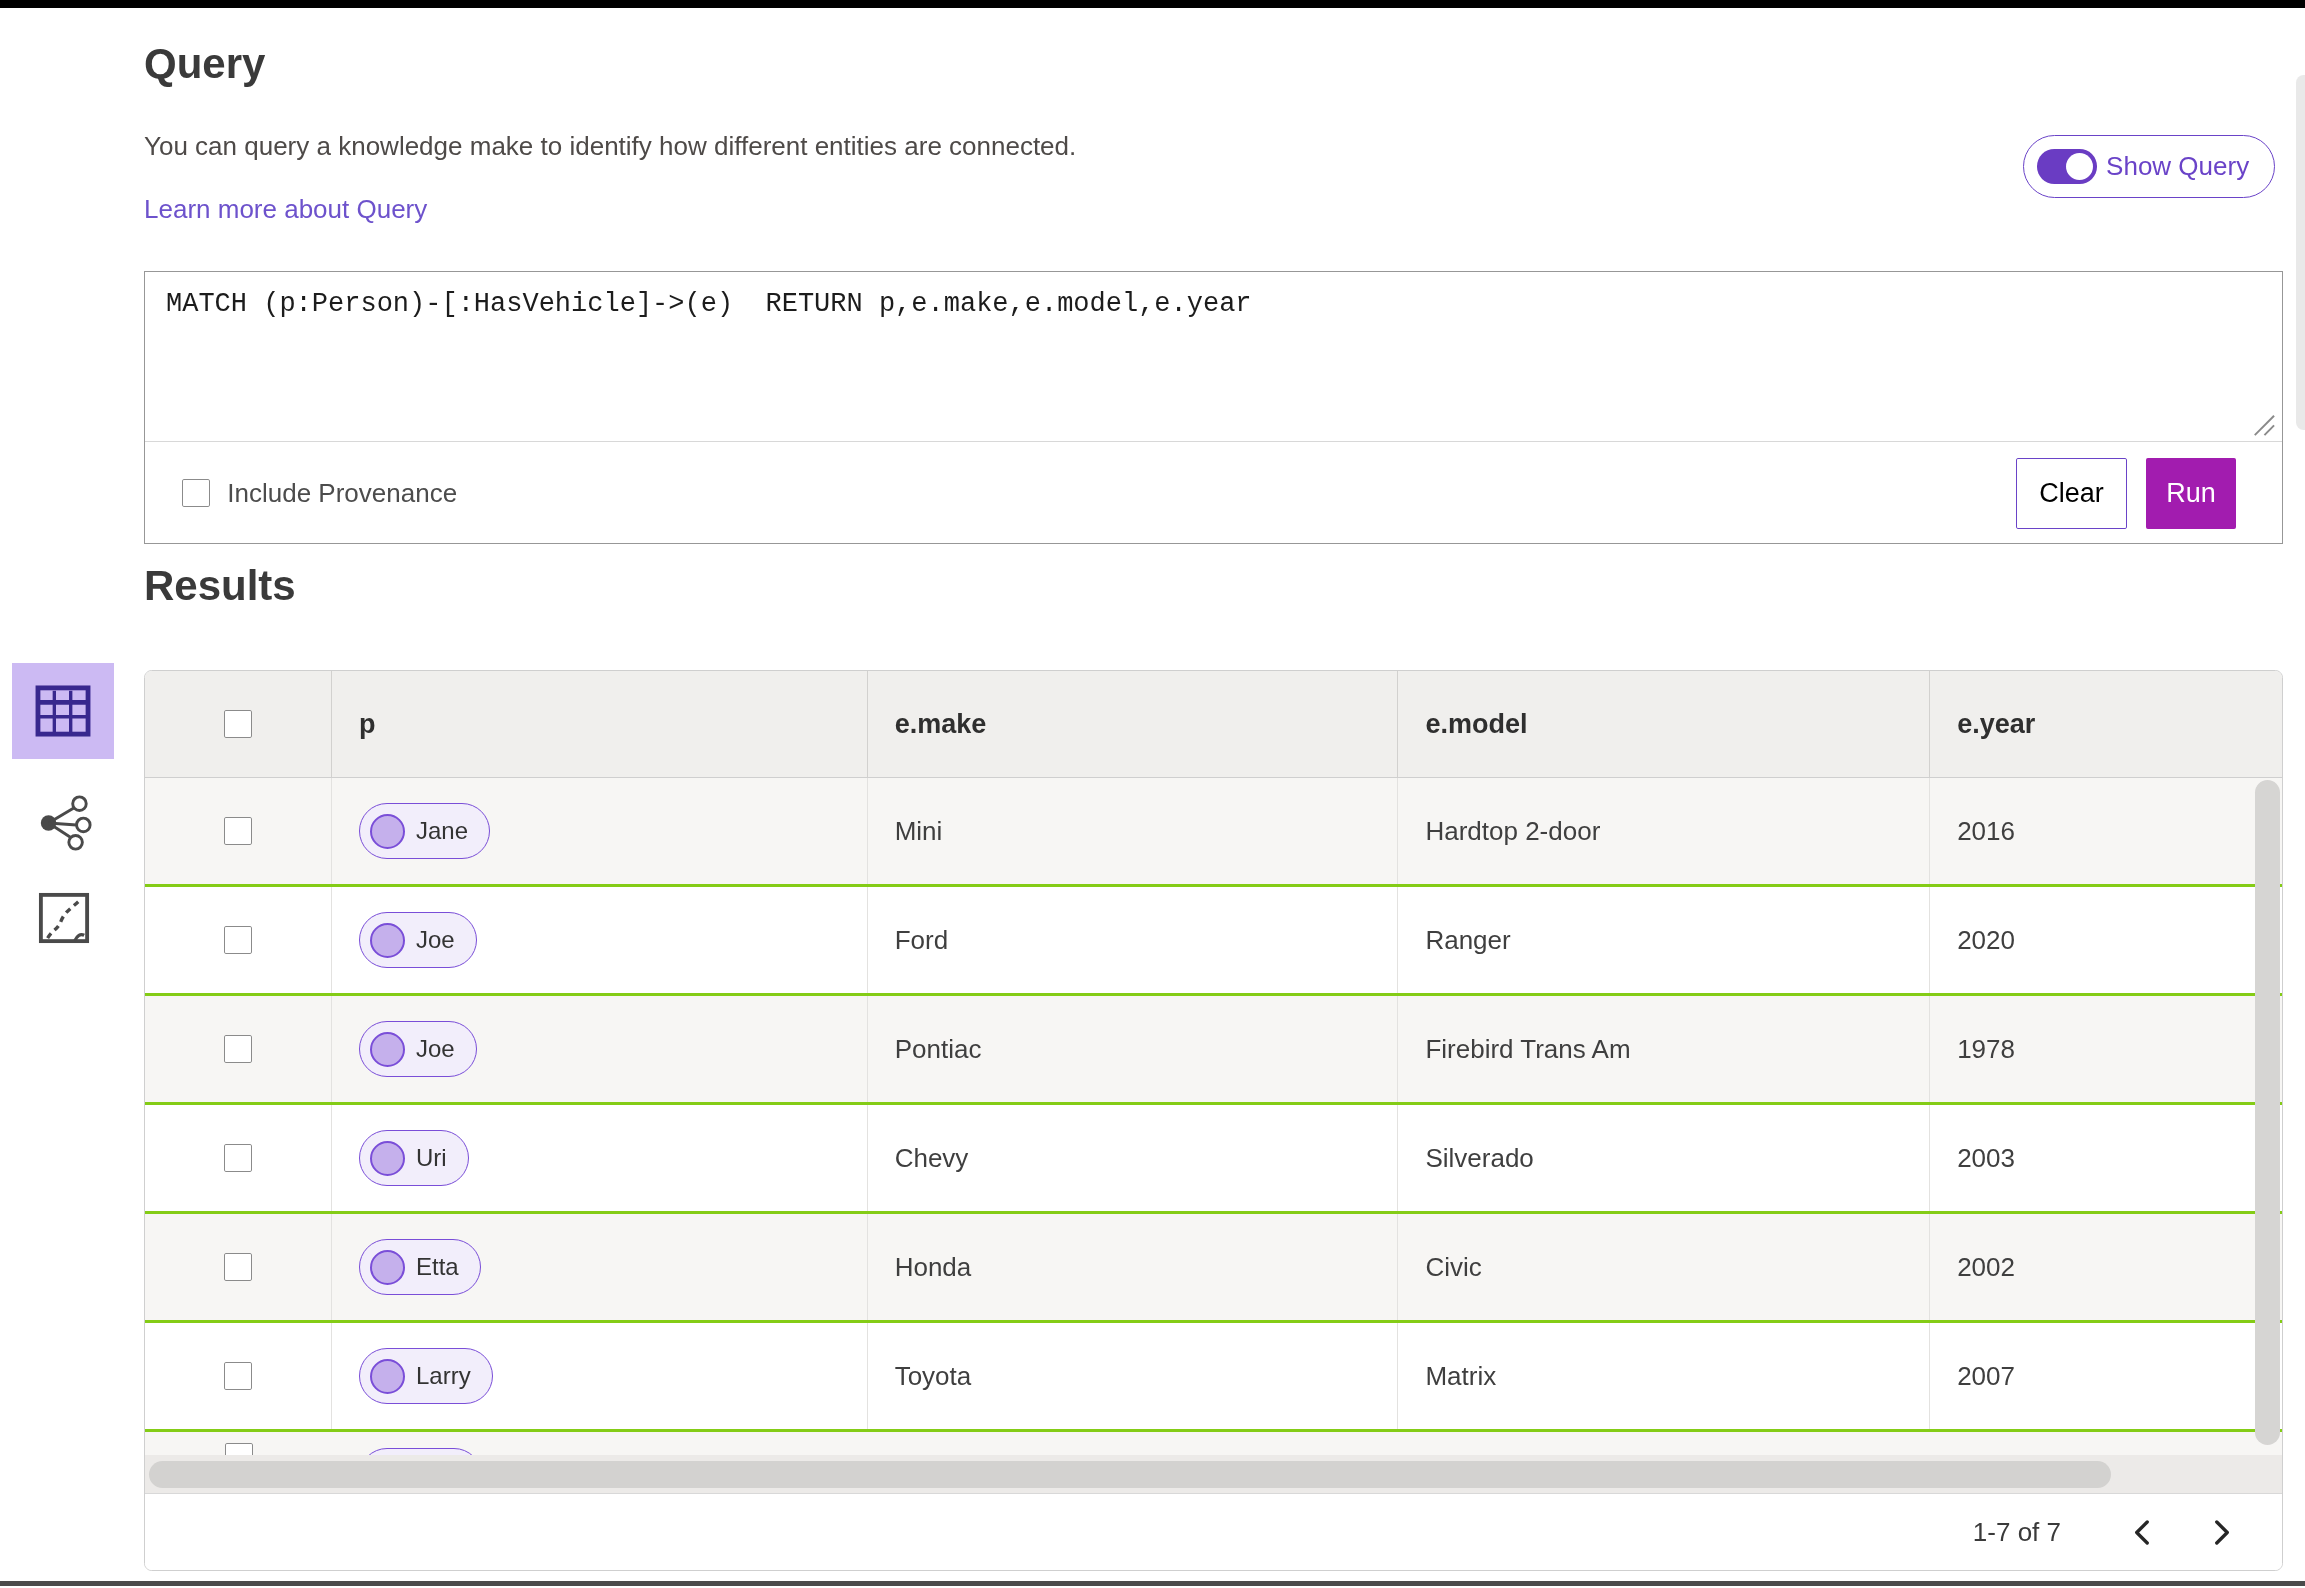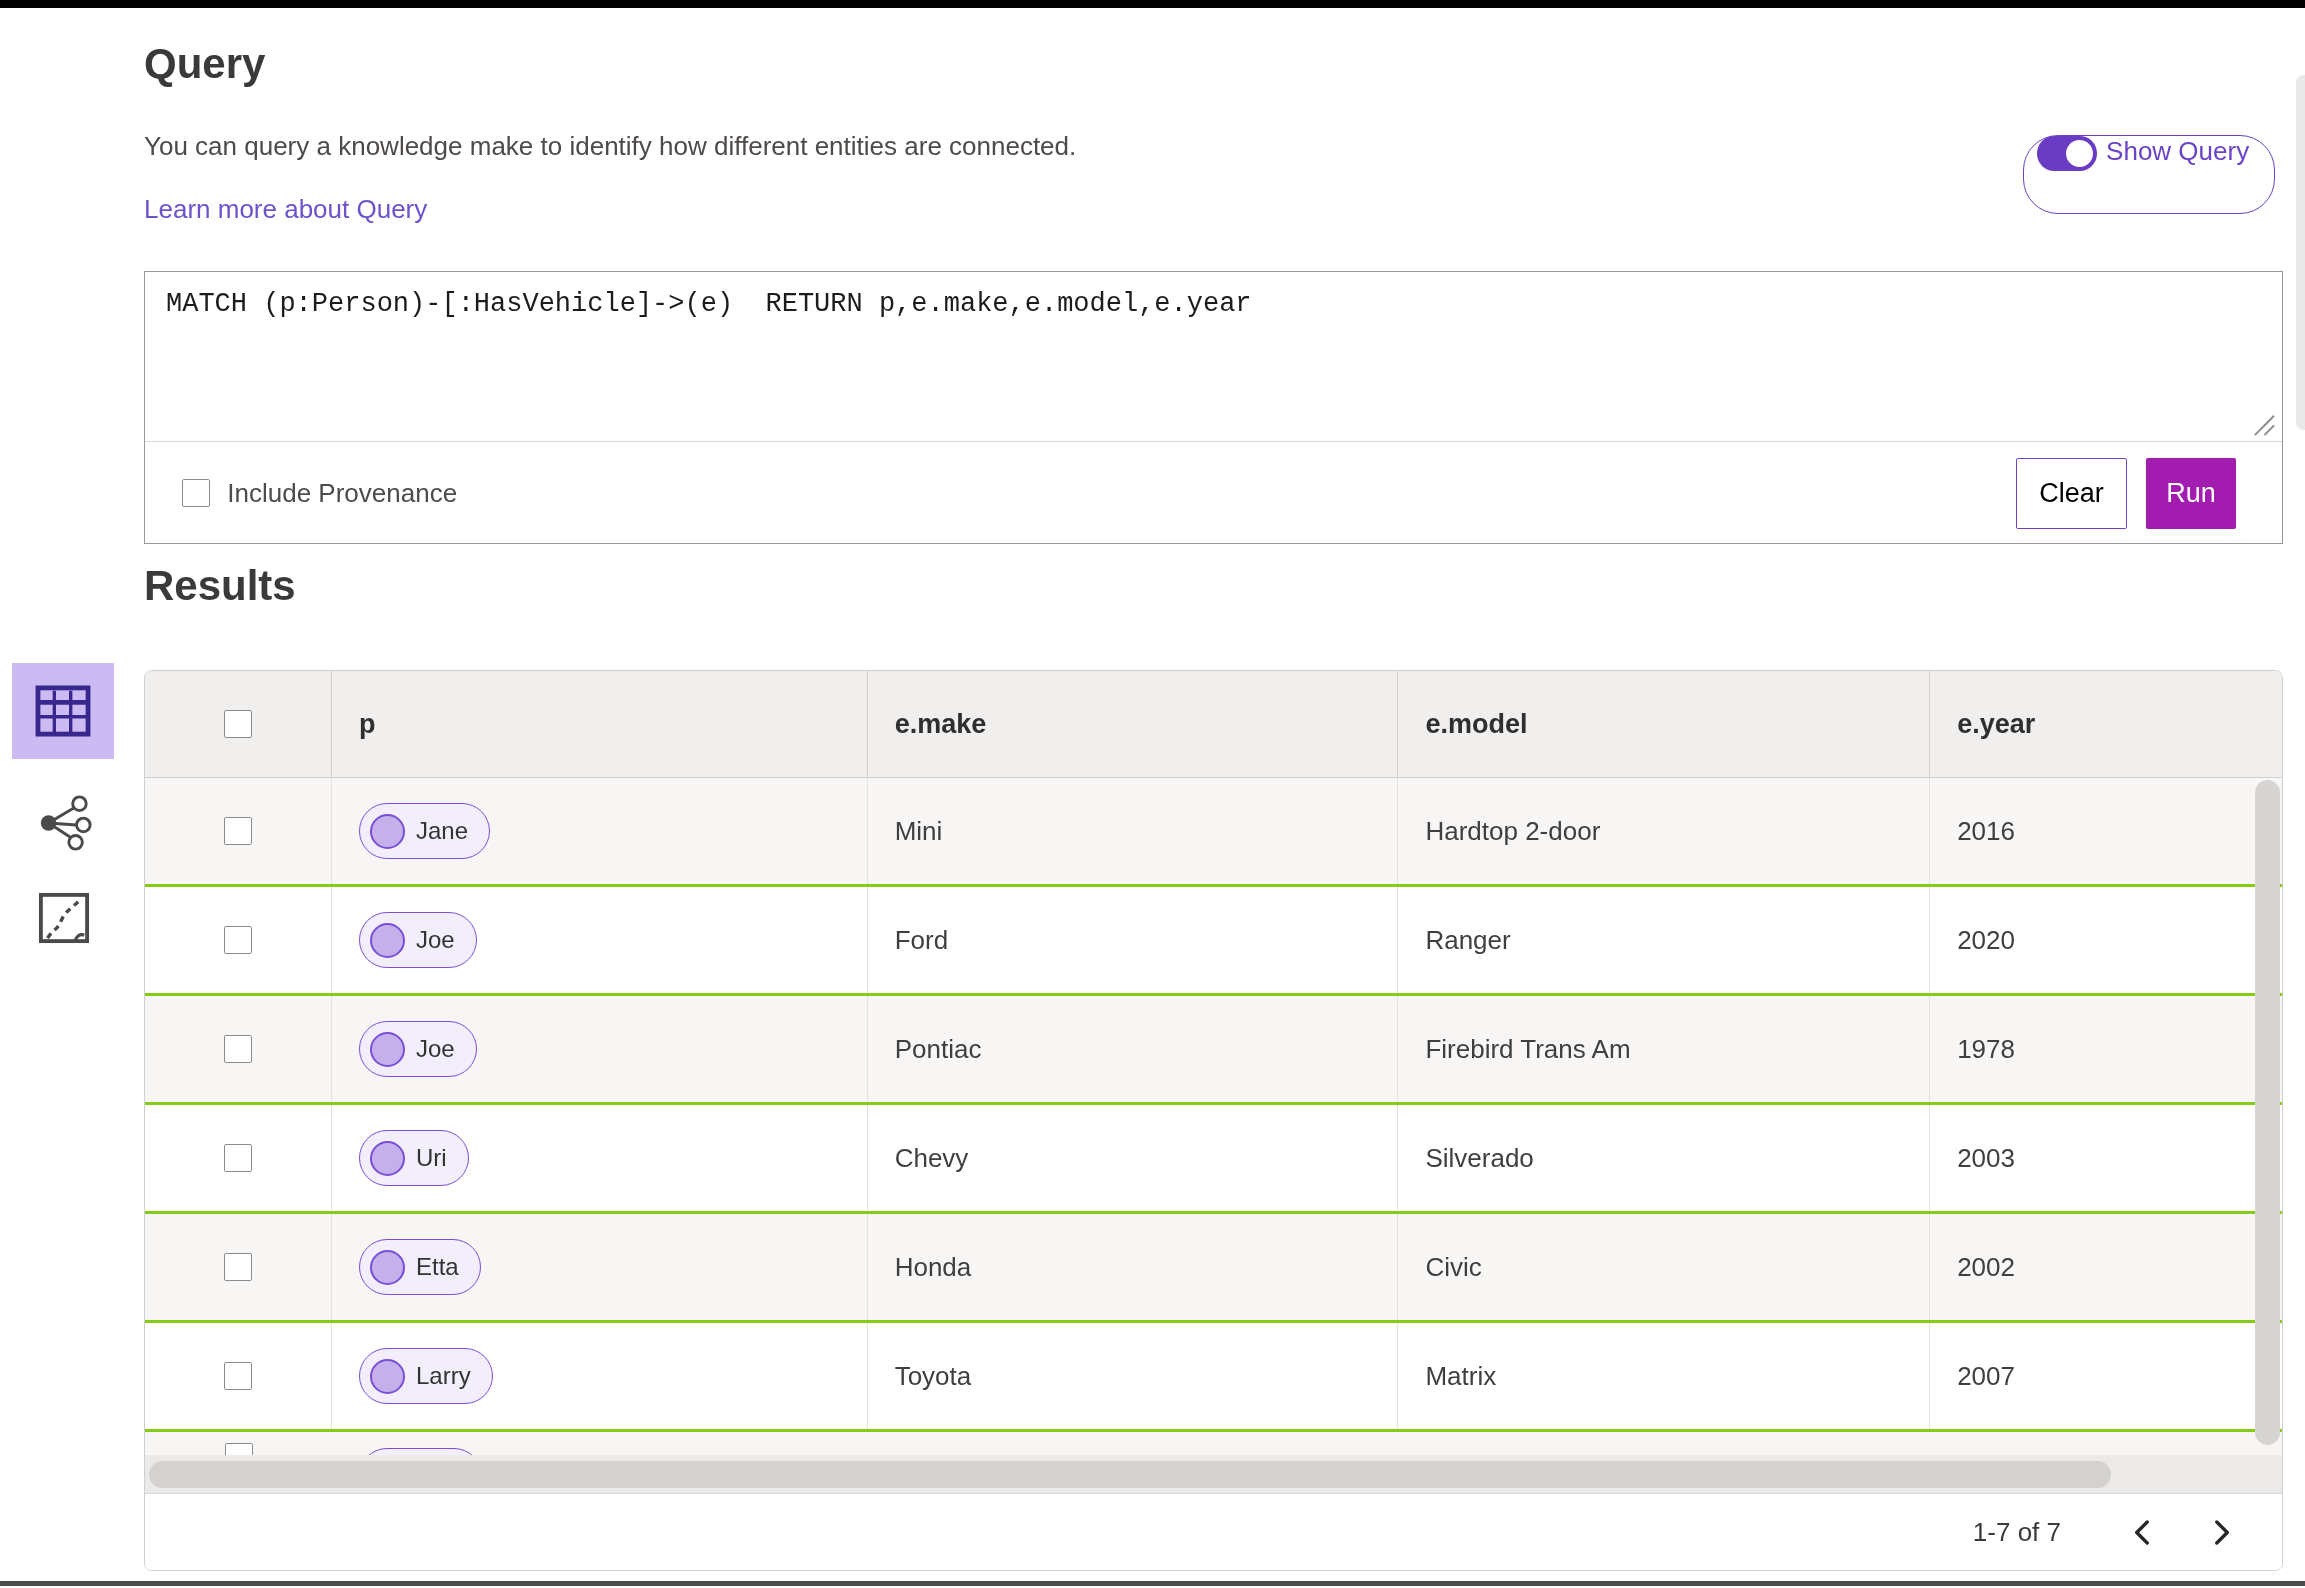--- a/index.html
+++ b/index.html
@@ -14,23 +14,23 @@
   .top-edge { position: absolute; left: 0; top: 0; width: 2306px; height: 7.7px; background: #000; }
   .bottom-edge { position: absolute; left: 0; top: 1581px; width: 2306px; height: 4.8px; background: #4b4b4b; }
   .right-edge-scroll { position: absolute; left: 2296px; top: 75px; width: 9.6px; height: 355px; background: #e9e9e9; border-radius: 7.7px 0 0 7.7px; }
 
   
   .q-title { position: absolute; left: 144px; top: 40px; font-size: 42px; font-weight: bold; color: #3a3a3a; }
   .q-desc  { position: absolute; left: 144px; top: 131px; font-size: 26px; color: #4e4a48; }
   .q-link  { position: absolute; left: 144px; top: 194px; font-size: 26px; color: #6d52cc; cursor: pointer; }
 
   .show-query-pill {
-    position: absolute; left: 2023px; top: 135px; width: 252px; height: 79px;
+    position: absolute; left: 2023px; top: 135px; width: 252px; height: 63px;
     border: 1.9px solid #6a43c8; border-radius: 35px; background: #fff;
-    display: flex; align-items: flex-start; padding-left: 12.5px; cursor: pointer;
+    display: flex; align-items: center; padding-left: 12.5px; cursor: pointer;
   }
   .toggle-track { width: 60px; height: 35px; border-radius: 17.3px; background: #6a3cc3; position: relative; flex: 0 0 auto; }
   .toggle-knob { position: absolute; right: 3.8px; top: 3.8px; width: 27px; height: 27px; border-radius: 50%; background: #fff; }
   .show-query-label { font-size: 26px; color: #6a43c8; margin-left: 9.6px; white-space: nowrap; }
 
   .query-box {
     position: absolute; left: 144px; top: 271px; width: 2139px; height: 273px;
     border: 1px solid #979797; background: #fff;
   }
   .query-textarea { position: relative; width: 100%; height: 169px; cursor: text; }

